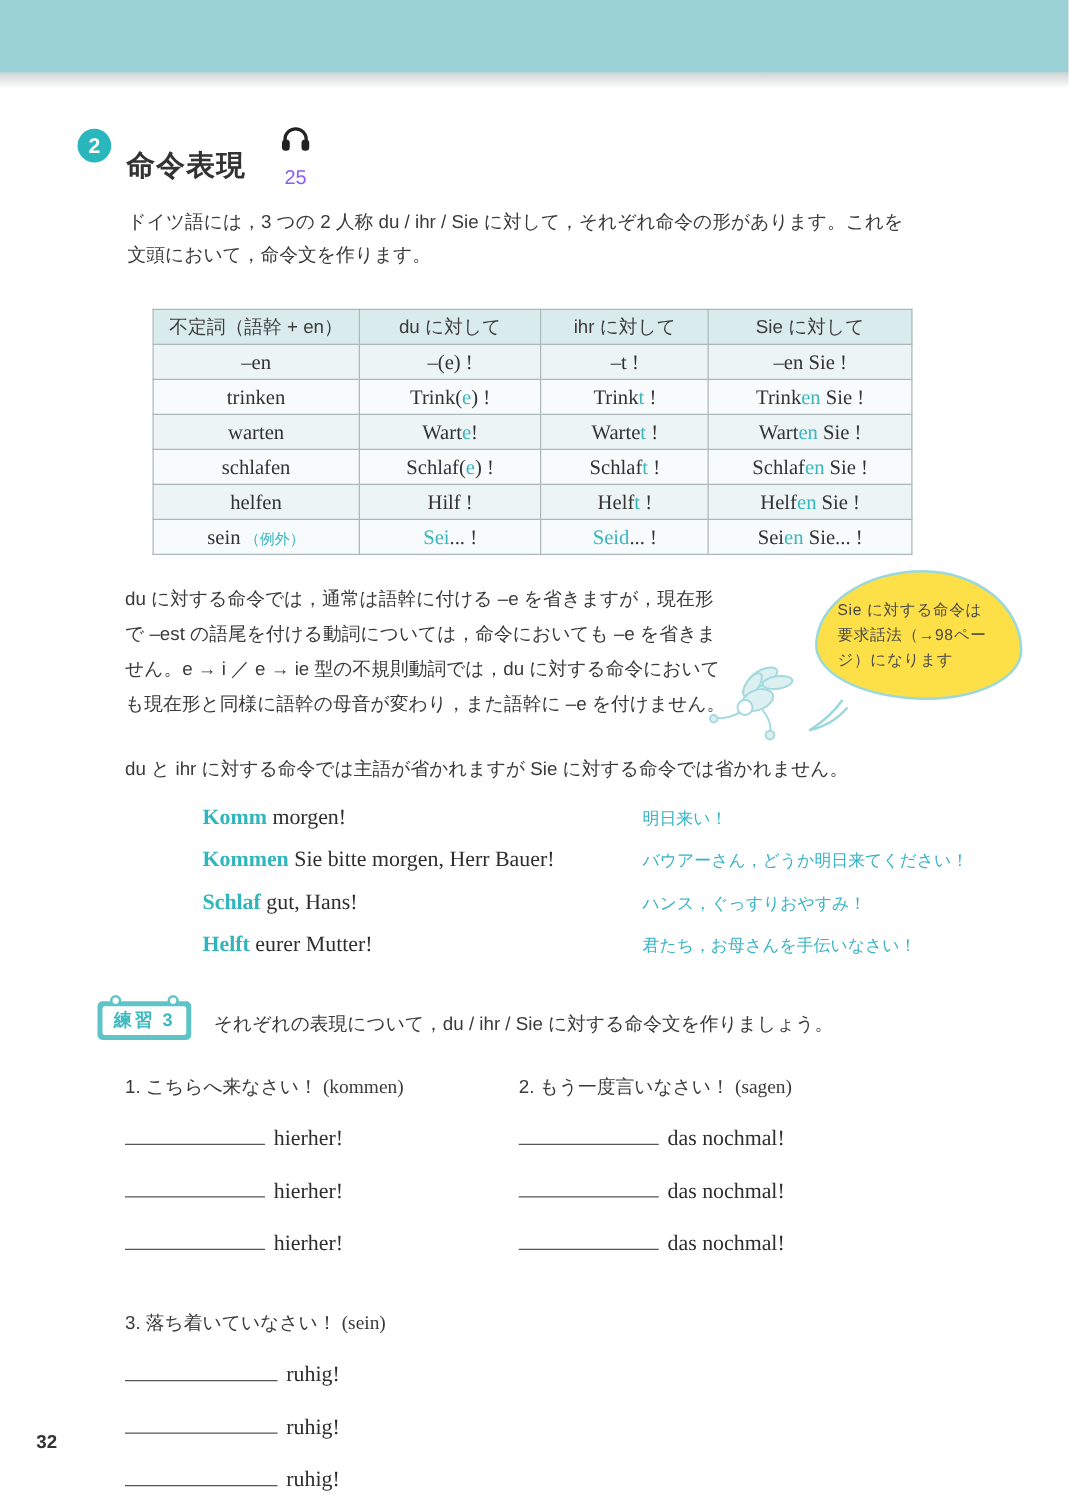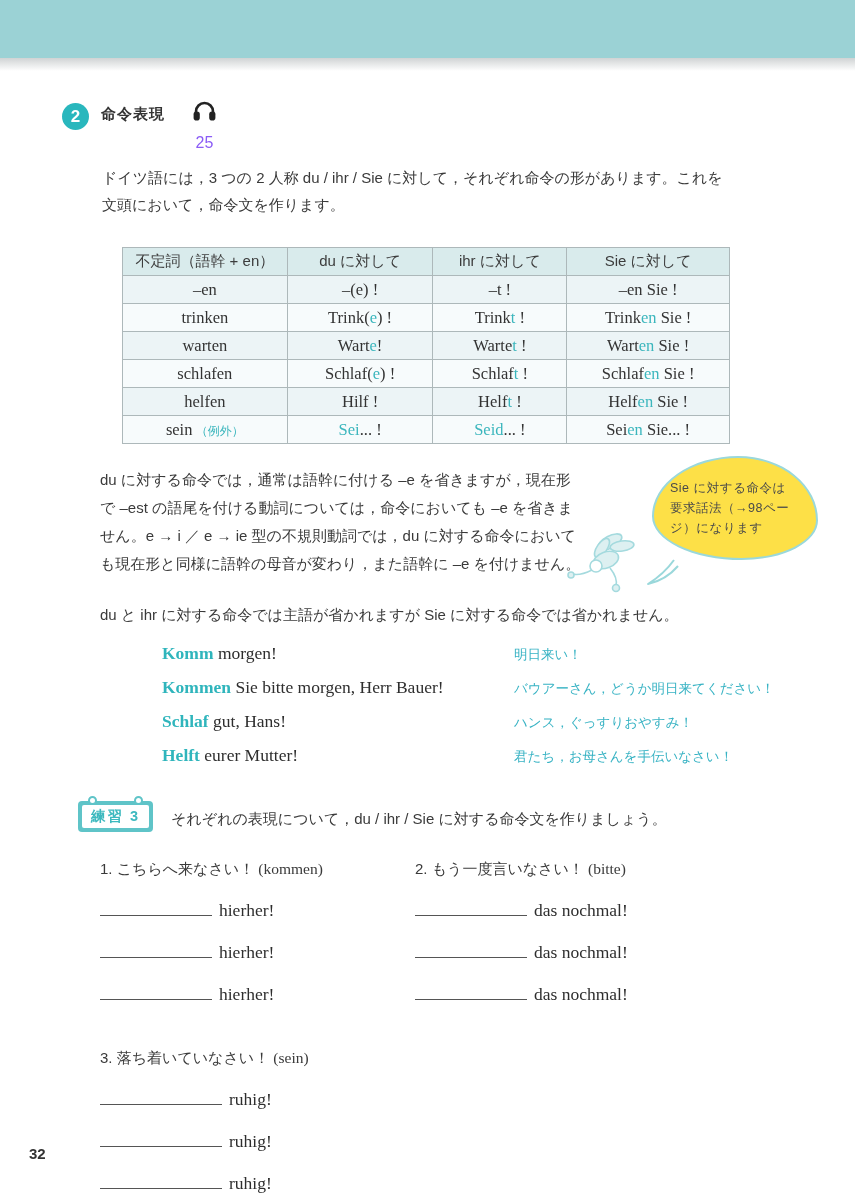--- a/index.html
+++ b/index.html
@@ -15,21 +15,21 @@
 
   .content { padding:0 55px 0 62px; }
 
   
   .section-header { display:flex; align-items:flex-start; margin-top:30px; }
   .num-badge {
     width:27px; height:27px; border-radius:50%; background:#29b7bd; color:#fff;
     font-size:17px; font-weight:bold; display:flex; align-items:center; justify-content:center;
     margin-top:2px;
   }
-  .section-title { font-size:15px; font-weight:bold; color:#333; margin-left:12px; margin-top:4px; letter-spacing:1px; }
+  .section-title { font-size:23px; font-weight:bold; color:#333; margin-left:12px; margin-top:16px; letter-spacing:1px; }
   .audio { margin-left:26px; display:flex; flex-direction:column; align-items:center; }
   .audio svg { display:block; }
   .audio-num { font-size:16px; color:#8b5cf6; margin-top:12px; }
 
   
   .intro { margin:12px 0 0 40px; width:672px; font-size:15px; line-height:27px; white-space:pre-line; }
 
   
   table.imperative {
     margin:29px 0 0 60px; border-collapse:collapse; width:608px;
@@ -260,21 +260,21 @@
             <div class="blank-line">
               <span class="blank"></span>
               <span class="blank-tail">hierher!</span>
             </div>
           </div>
       </div>
       <div class="ex-col2">
         <div class="ex-prompt">
           <span>2.</span>
           <span>もう一度言いなさい！</span>
-          <span class="verb">(bitte)</span>
+          <span class="verb">(sagen)</span>
         </div>
         <div id="item1-blanks">
             <div class="blank-line">
               <span class="blank"></span>
               <span class="blank-tail">das nochmal!</span>
             </div>
             <div class="blank-line">
               <span class="blank"></span>
               <span class="blank-tail">das nochmal!</span>
             </div>

